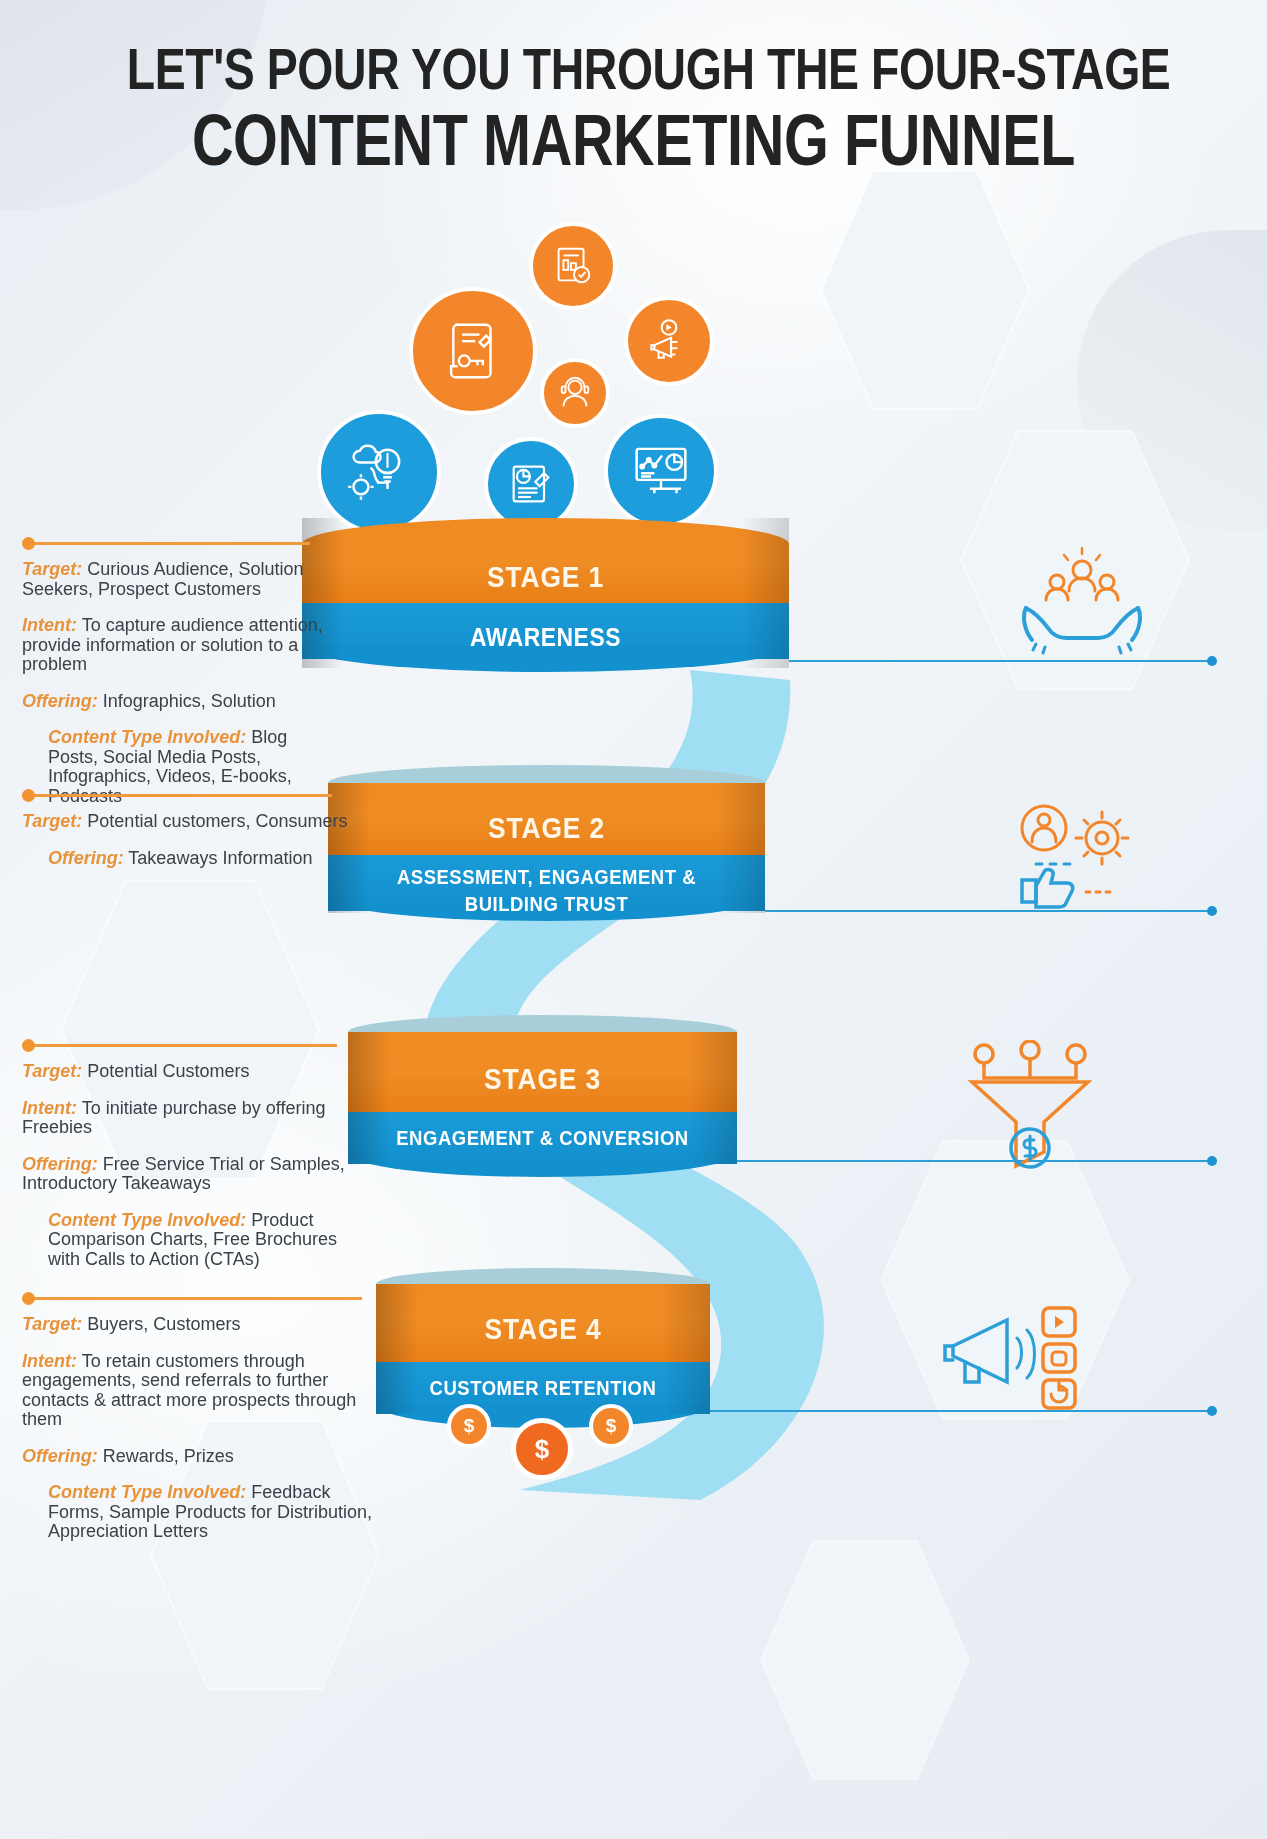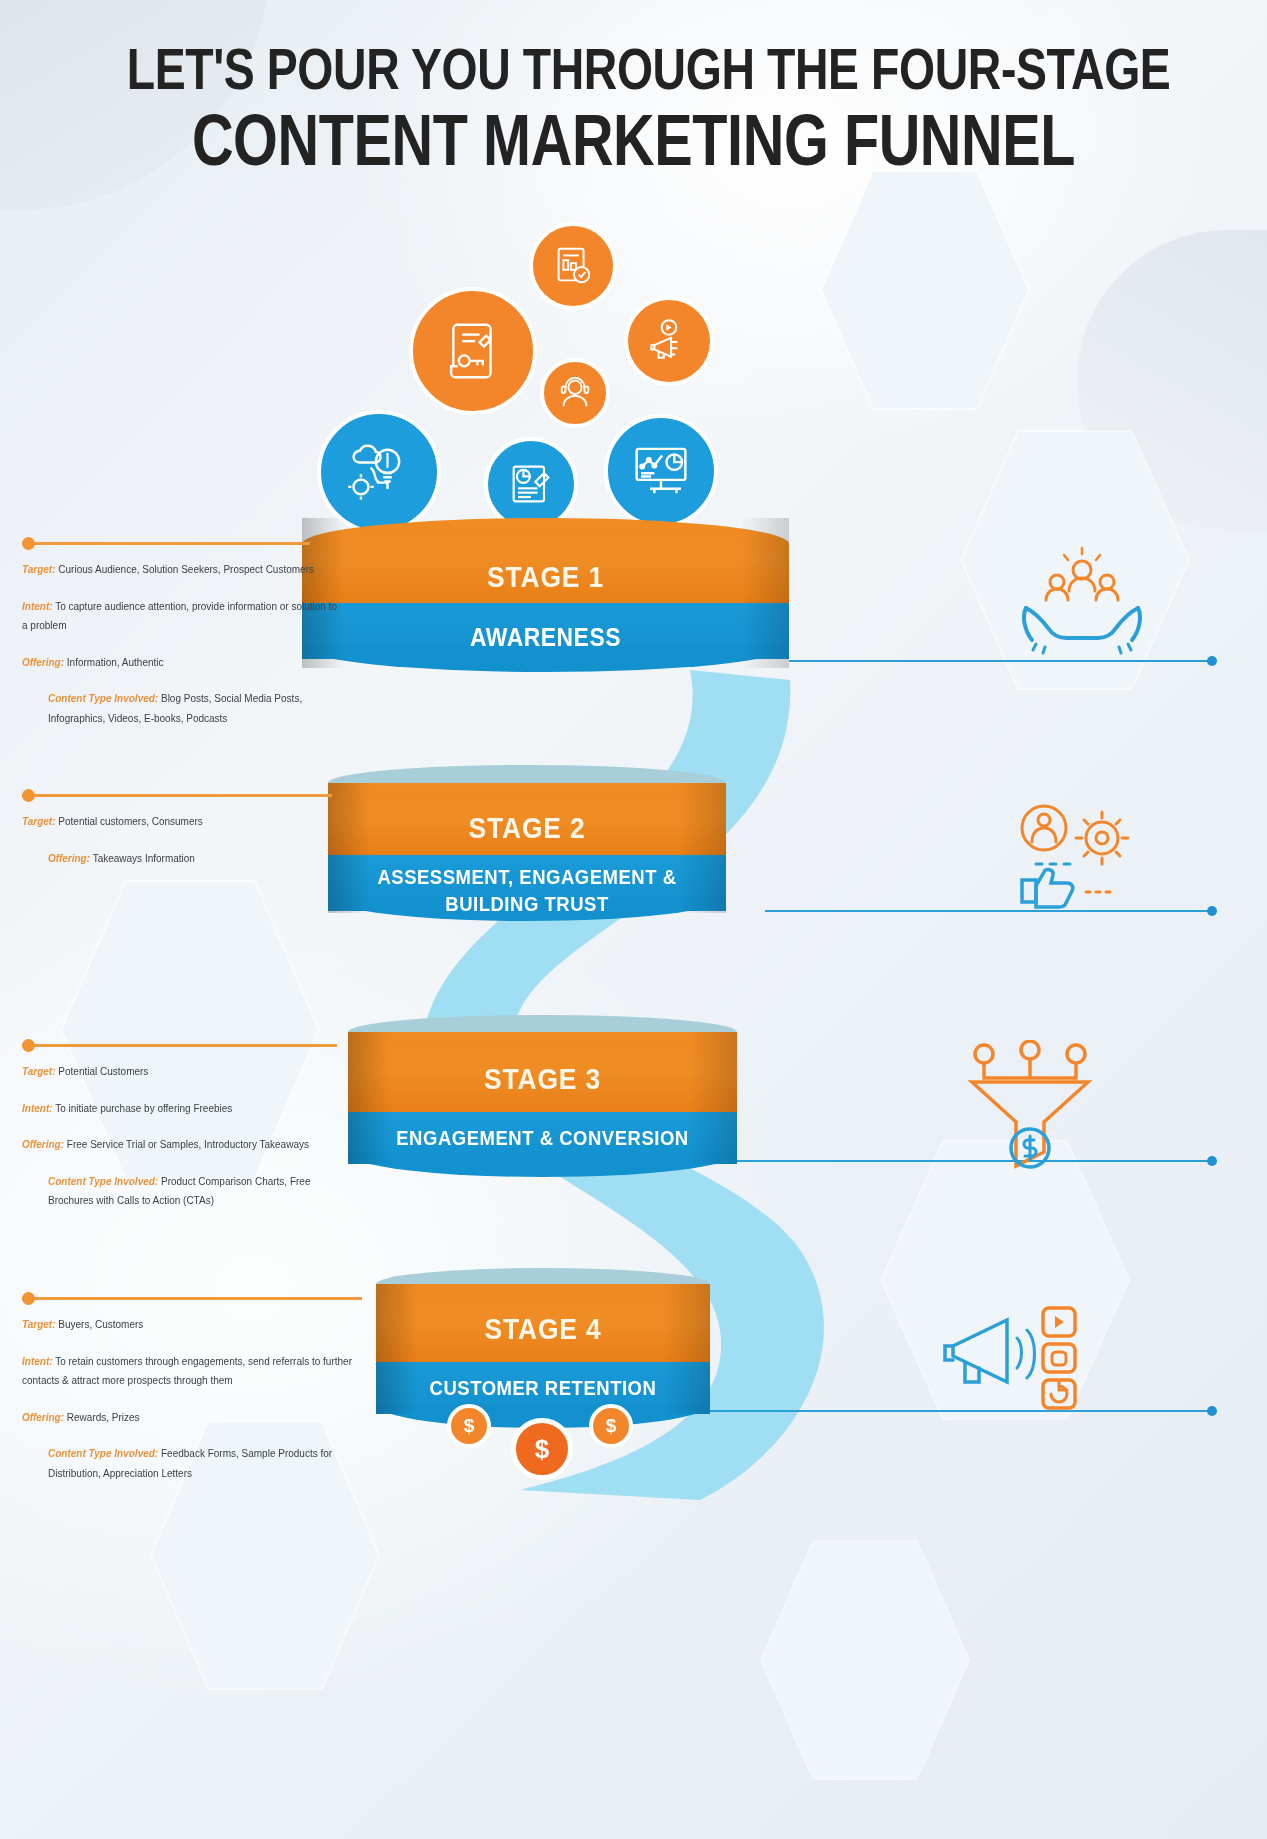--- a/index.html
+++ b/index.html
@@ -51,21 +51,21 @@
 
   
   .info { position:absolute; width:355px; left:22px; }
   .info .lead {
     position:absolute; left:0; top:-18px; height:3px; background:#ef9a3d;
   }
   .info .dot {
     position:absolute; left:0; top:-23px; width:13px; height:13px;
     border-radius:50%; background:#f29431;
   }
-  .info p { font-size:10px; line-height:19.5px; color:#3b4147; margin-bottom:17px; }
+  .info p { font-size:18px; line-height:19.5px; color:#3b4147; margin-bottom:17px; }
   .info p:last-child { margin-bottom:0;margin-left:26px; }
   .info .lbl { color:#e8923a; font-style:italic; font-weight:700; }
 
   .stage { position:absolute; }
   .stage .ellipse-top {
     position:absolute; left:0; top:0; width:100%; height:40px;
     background:#a8cfd9; border-radius:50%;
   }
   .stage .orangeband {
     position:absolute; left:0; width:100%;
@@ -237,21 +237,21 @@
   <div class="stage" style="left:302px;top:518px;width:487px;height:150px;">
     <div class="orangeband" style="top:0;height:85px;border-radius:50% 50% 0 0 / 26px 26px 0 0;"></div>
     <div class="blueband" style="top:85px;height:56px;"></div>
     <div class="bottomcurve" style="top:128px;height:26px;"></div>
     <div class="leftshade"></div>
       <div class="rightshade"></div>
     <div class="stage-num" style="top:42px;">STAGE 1</div>
     <div class="stage-name" style="top:104px;font-size:26px;">AWARENESS</div>
   </div>
 
-  <div class="stage" style="left:328px;top:765px;width:398px;height:158px;">
+  <div class="stage" style="left:328px;top:765px;width:437px;height:158px;">
     <div class="ellipse-top" style="top:0;height:36px;"></div>
     <div class="orangeband" style="top:18px;height:72px;"></div>
     <div class="blueband" style="top:90px;height:56px;"></div>
     <div class="bottomcurve" style="top:132px;height:24px;"></div>
     <div class="leftshade" style="top:18px;height:130px;"></div>
       <div class="rightshade" style="top:18px;height:130px;"></div>
     <div class="stage-num" style="top:46px;">STAGE 2</div>
     <div class="stage-name" style="top:98px;font-size:21px;line-height:27px;">ASSESSMENT, ENGAGEMENT &amp; BUILDING TRUST</div>
   </div>
 
@@ -285,21 +285,21 @@
   </div>
   <div class="coin" style="left:511px;top:1418px;width:62px;height:62px;background:#ef6a1f;border:5px solid #fff;font-size:26px;">
     <span>$</span>
   </div>
 
   <div class="info" style="top:560px;width:320px;">
     <div class="lead" style="width:288px;"></div>
     <div class="dot"></div>
     <p><span class="lbl">Target:</span><span> Curious Audience, Solution Seekers, Prospect Customers</span></p>
     <p><span class="lbl">Intent:</span><span> To capture audience attention, provide information or solution to a problem</span></p>
-    <p><span class="lbl">Offering:</span><span> Information, Authentic</span></p>
+    <p><span class="lbl">Offering:</span><span> Infographics, Solution</span></p>
     <p><span class="lbl">Content Type Involved:</span><span> Blog Posts, Social Media Posts, Infographics, Videos, E-books, Podcasts</span></p>
   </div>
 
   <div class="info" style="top:812px;width:330px;">
     <div class="lead" style="width:310px;"></div>
     <div class="dot"></div>
     <p><span class="lbl">Target:</span><span> Potential customers, Consumers</span></p>
     <p><span class="lbl">Offering:</span><span> Takeaways Information</span></p>
   </div>
 

